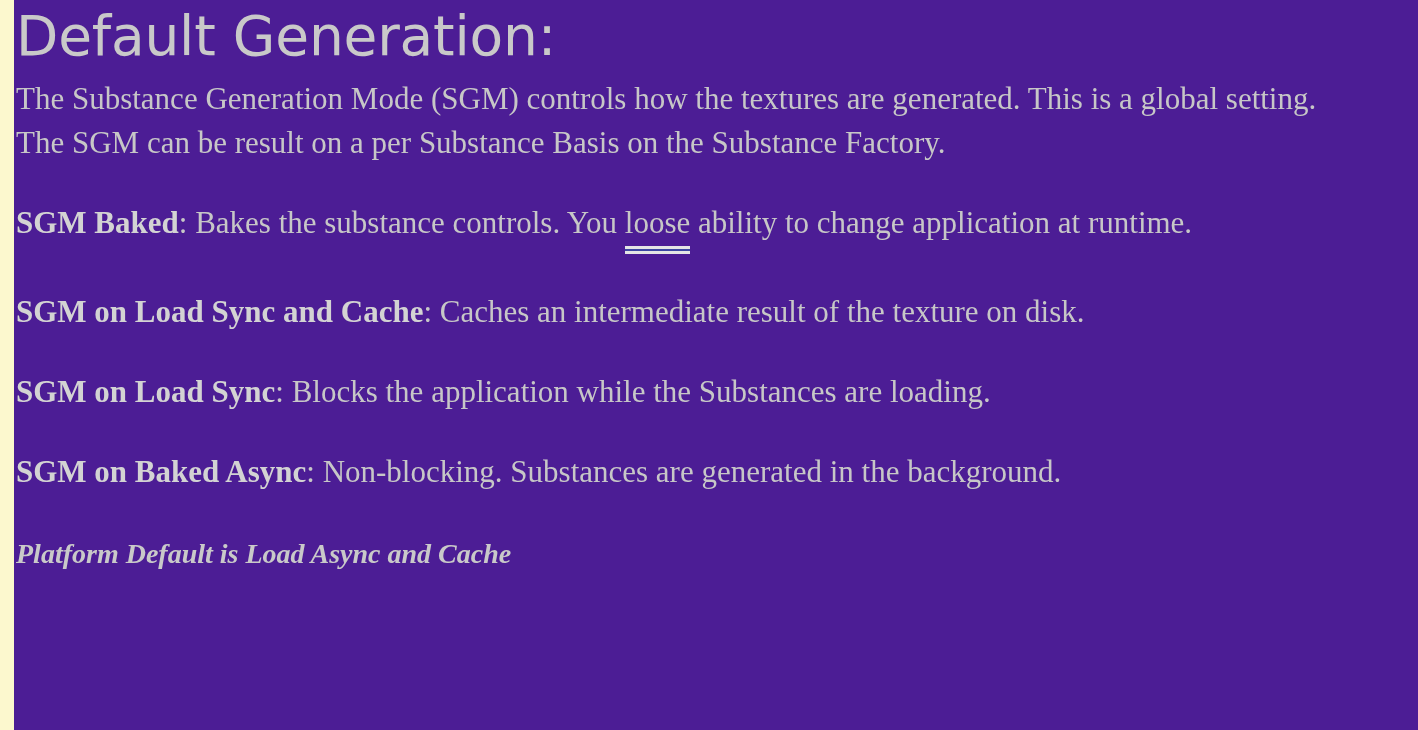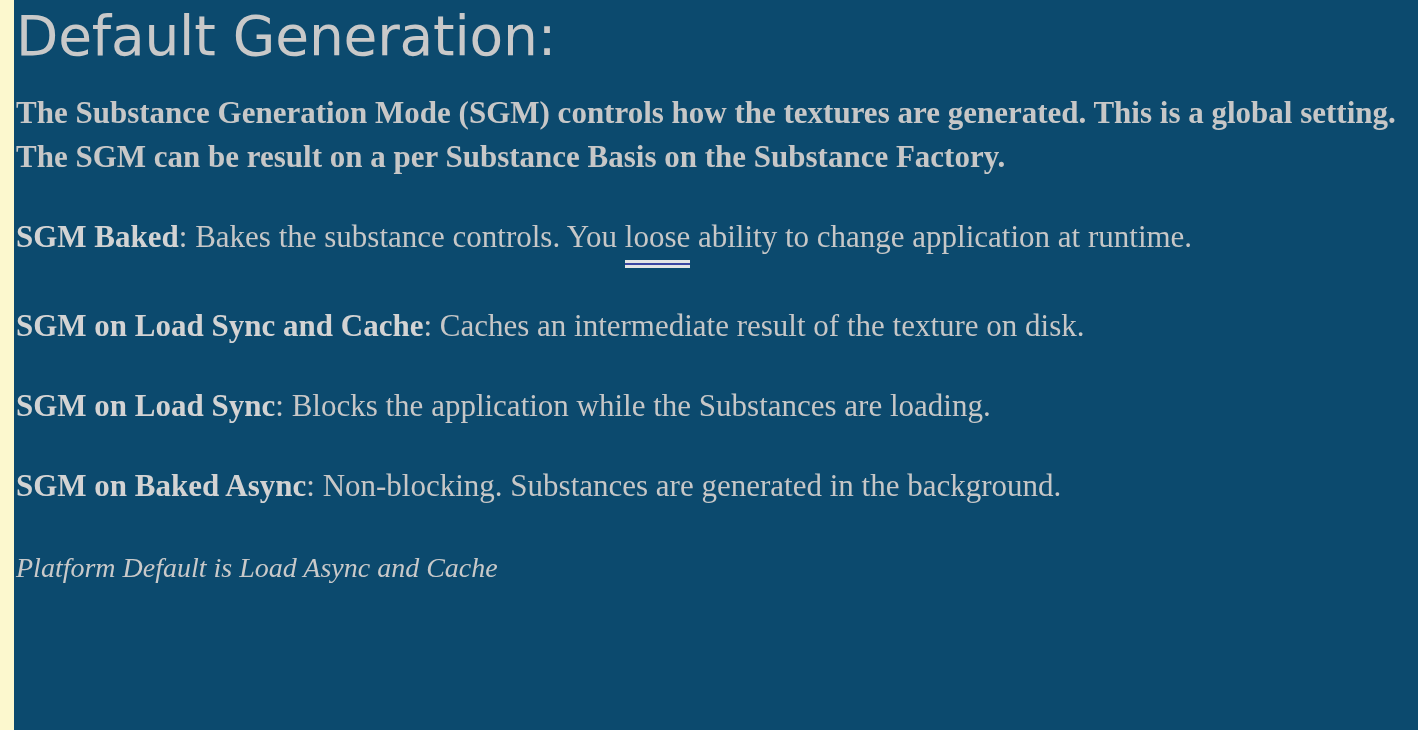--- a/index.html
+++ b/index.html
@@ -13,21 +13,21 @@
     height: 730px;
     overflow: hidden;
     background: #262626;
     font-family: "Liberation Serif", "DejaVu Serif", serif;
   }
 
   #page {
     position: relative;
     width: 1418px;
     height: 730px;
-    background: #0c4a6e;
+    background: #4c1d95;
     overflow: hidden;
   }
 
   
   #left-strip {
     position: absolute;
     left: 0;
     top: 0;
     width: 14px;
     height: 730px;
@@ -67,22 +67,21 @@
     margin: 0;
     white-space: nowrap;
   }
 
   .para .line {
     display: block;
     white-space: nowrap;
   }
 
   .para-intro {
-    margin-top: 26px;
-    font-weight: bold;
+    margin-top: 12px;
   }
 
   .item {
     margin-top: 36px;
   }
 
   .item .label {
     font-weight: bold;
     color: #d3d3d3;
   }
@@ -109,21 +108,21 @@
     right: 0;
     bottom: -5px;
     height: 2px;
     background: #3c46a2;
   }
 
   .footnote {
     font-family: "Liberation Serif", "DejaVu Serif", serif;
     font-size: 28px;
     line-height: 40px;
-    font-weight: normal;
+    font-weight: bold;
     font-style: italic;
     color: #c9c9c9;
     margin: 0;
     margin-top: 40px;
     white-space: nowrap;
   }
 </style>
 </head>
 <body>
 

